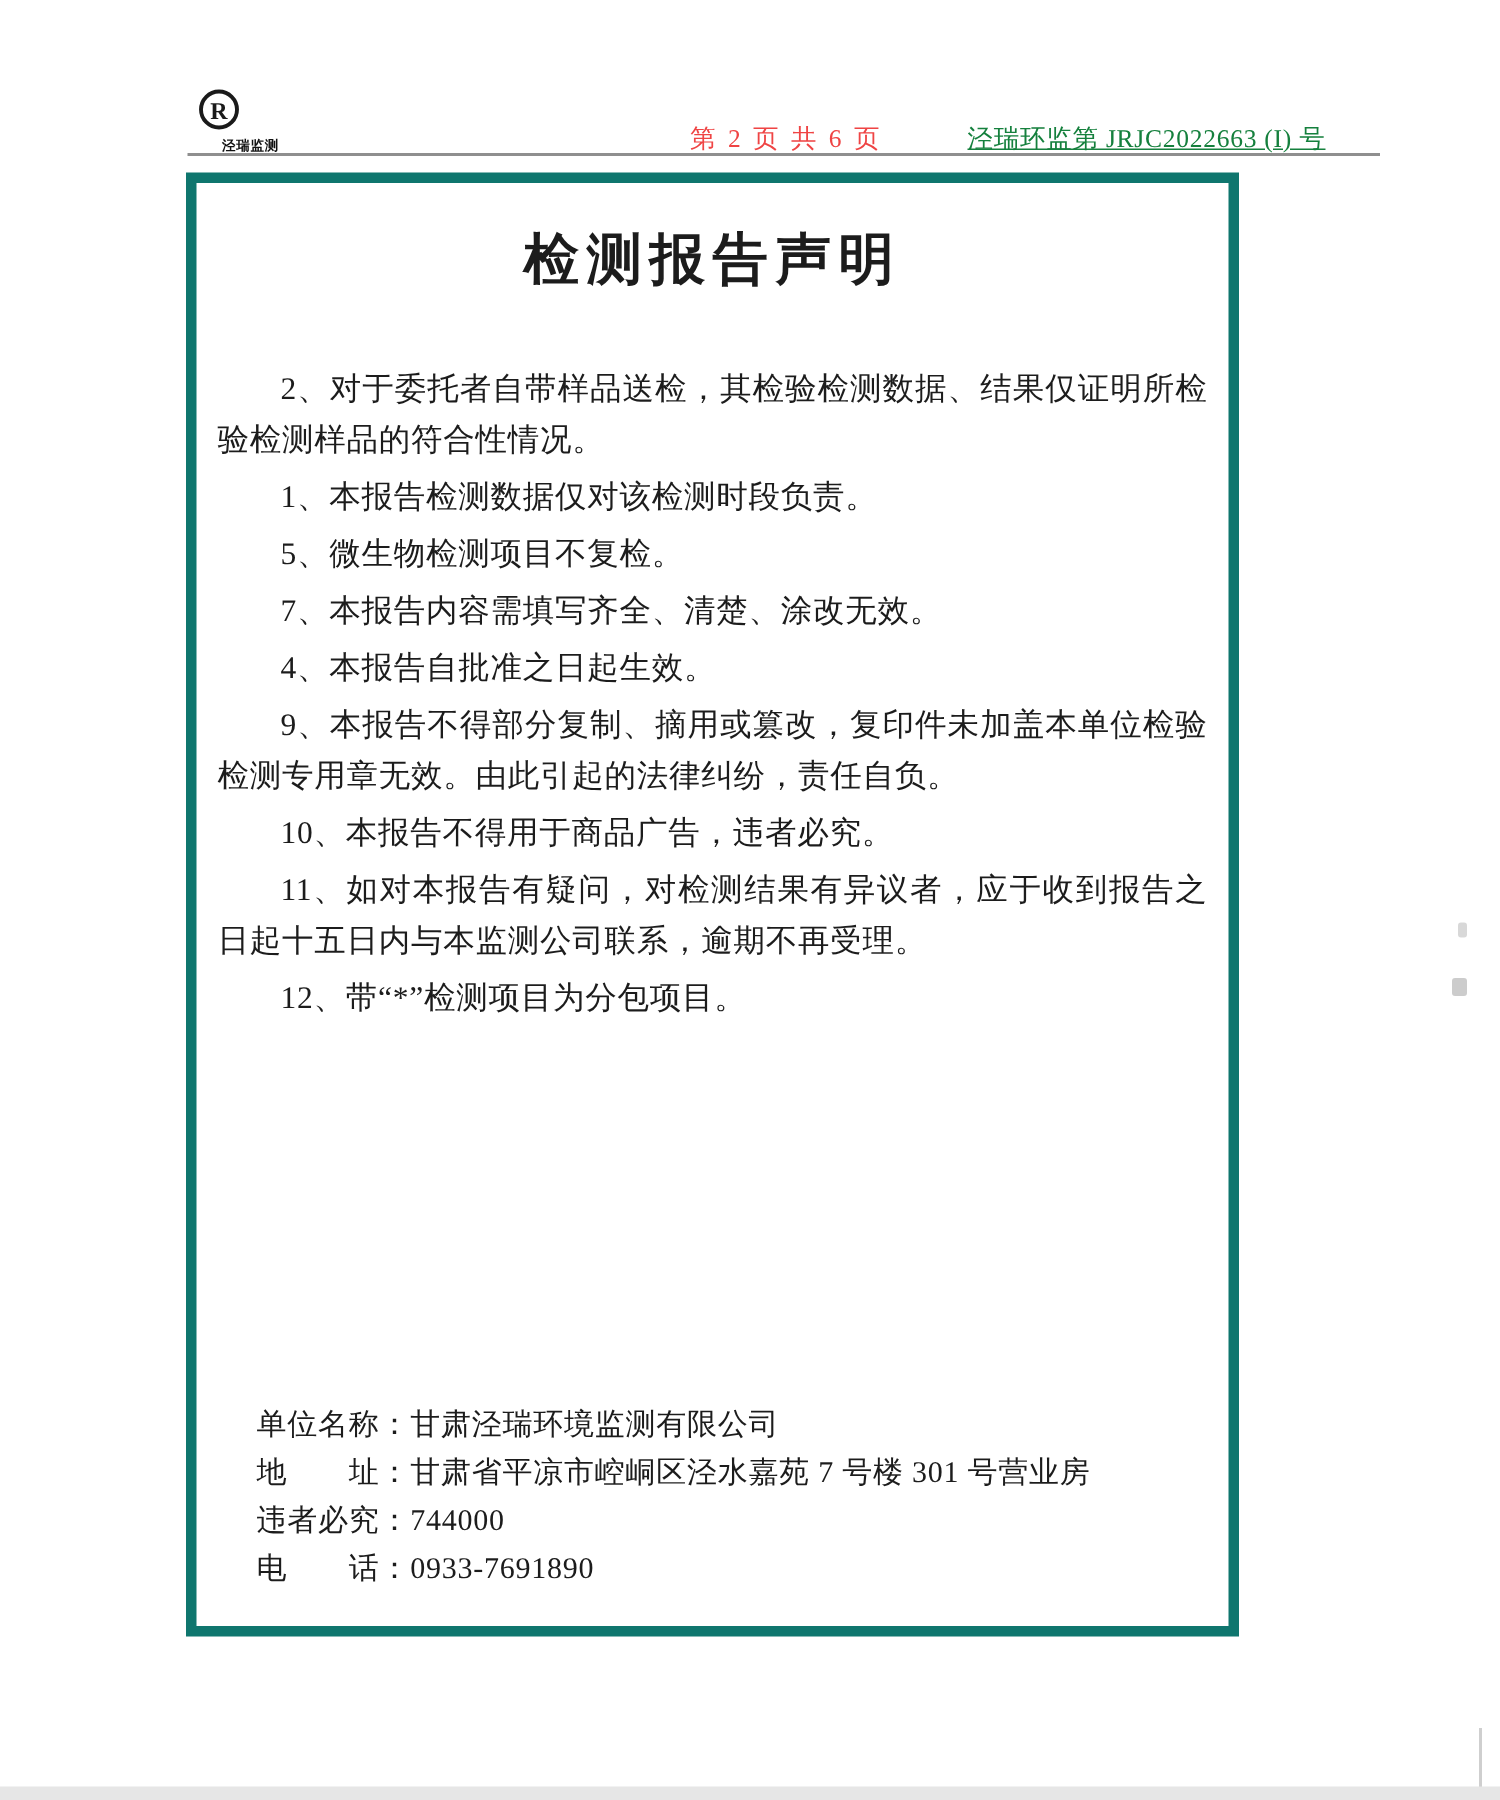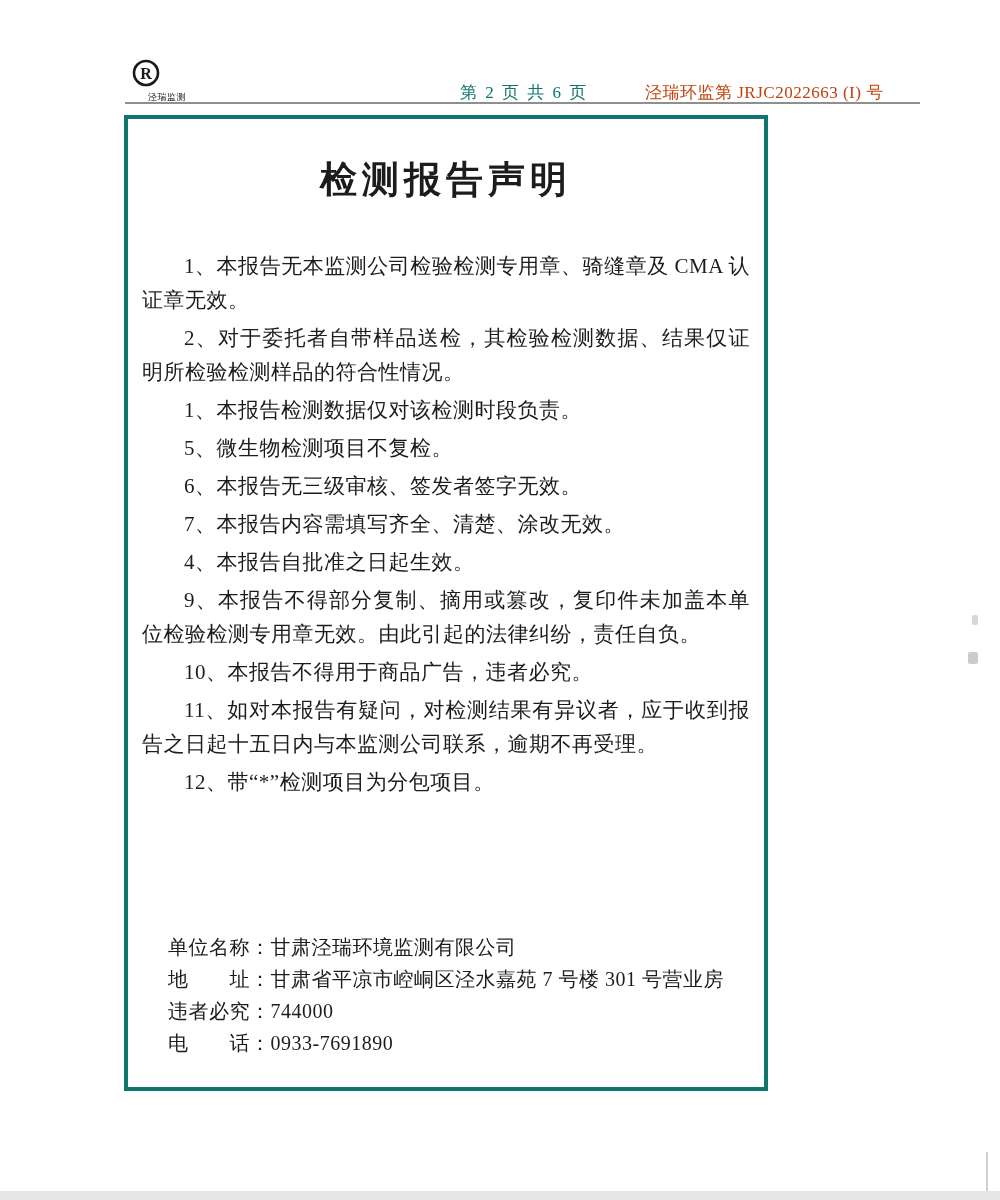--- a/index.html
+++ b/index.html
@@ -9,39 +9,39 @@
     background:#ffffff;
     overflow:hidden;
     font-family:"Liberation Serif","DejaVu Serif",serif;
     color:#1f1f1f;
   }
   
   .logo{position:absolute;left:122px;top:58px;width:48px;text-align:center;}
   .logo svg{display:block;margin:0 auto;}
   .logo-caption{
     font-family:"Liberation Sans","DejaVu Sans",sans-serif;
-    font-size:9px;font-weight:normal;color:#111;
+    font-size:9px;font-weight:bold;color:#111;
     letter-spacing:0.5px;white-space:nowrap;margin-top:1px;margin-left:26px;
   }
   .header-rule{position:absolute;left:125px;top:102px;width:795px;height:2px;background:#8f8f8f;}
   .page-info{
     position:absolute;left:460px;top:81px;
-    font-size:17px;color:#0f766e;letter-spacing:2px;white-space:nowrap;
+    font-size:17px;color:#ef4444;letter-spacing:2px;white-space:nowrap;
   }
   .report-no{
     position:absolute;left:645px;top:81px;
-    font-size:17px;color:#c2410c;letter-spacing:0.5px;white-space:nowrap;
+    font-size:17px;color:#15803d;letter-spacing:0.5px;white-space:nowrap;text-decoration:underline;
   }
   
   .doc-box{
     position:absolute;left:124px;top:115px;
-    width:644px;height:976px;
-    border:4px solid #0f766e;
+    width:702px;height:976px;
+    border:7px solid #0f766e;
     box-sizing:border-box;
-    padding:10px 14px;
+    padding:0 14px;
     position:absolute;
   }
   .doc-title{
     margin:26px 0 0 0;
     text-align:center;
     font-family:"Liberation Sans","DejaVu Sans",sans-serif;
     font-size:37px;font-weight:bold;
     letter-spacing:5px;color:#1c1c1c;
   }
   .statements{margin-top:44px;}
@@ -80,30 +80,28 @@
   </div>
   <div class="page-info">第 2 页 共 6 页</div>
   <div class="report-no">泾瑞环监第 JRJC2022663 (I) 号</div>
   <div class="header-rule"></div>
 
   <div class="doc-box">
     <h1 class="doc-title">检测报告声明</h1>
 
     <div class="statements">
 
-        <p class="stmt">1、本报告无本监测公司检验检测专用章、骑缝章及 CMA 认证章无效。</p>
 
         <p class="stmt">2、对于委托者自带样品送检，其检验检测数据、结果仅证明所检验检测样品的符合性情况。</p>
 
 
         <p class="stmt">1、本报告检测数据仅对该检测时段负责。</p>
 
         <p class="stmt">5、微生物检测项目不复检。</p>
 
-        <p class="stmt">6、本报告无三级审核、签发者签字无效。</p>
 
         <p class="stmt">7、本报告内容需填写齐全、清楚、涂改无效。</p>
 
         <p class="stmt">4、本报告自批准之日起生效。</p>
 
         <p class="stmt">9、本报告不得部分复制、摘用或篡改，复印件未加盖本单位检验检测专用章无效。由此引起的法律纠纷，责任自负。</p>
 
         <p class="stmt">10、本报告不得用于商品广告，违者必究。</p>
 
         <p class="stmt">11、如对本报告有疑问，对检测结果有异议者，应于收到报告之日起十五日内与本监测公司联系，逾期不再受理。</p>

